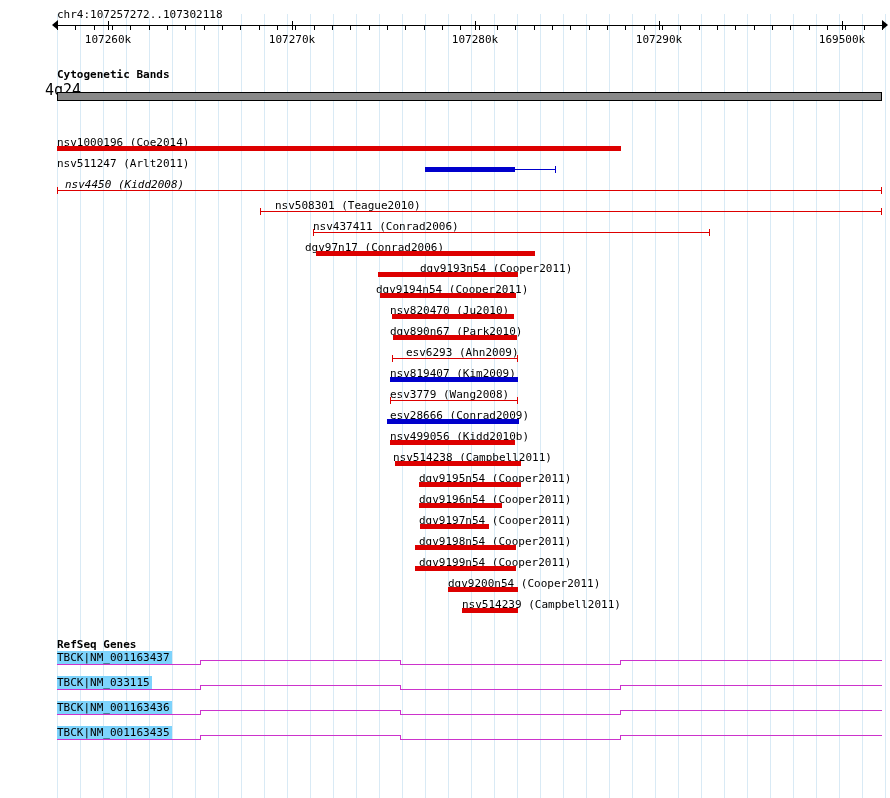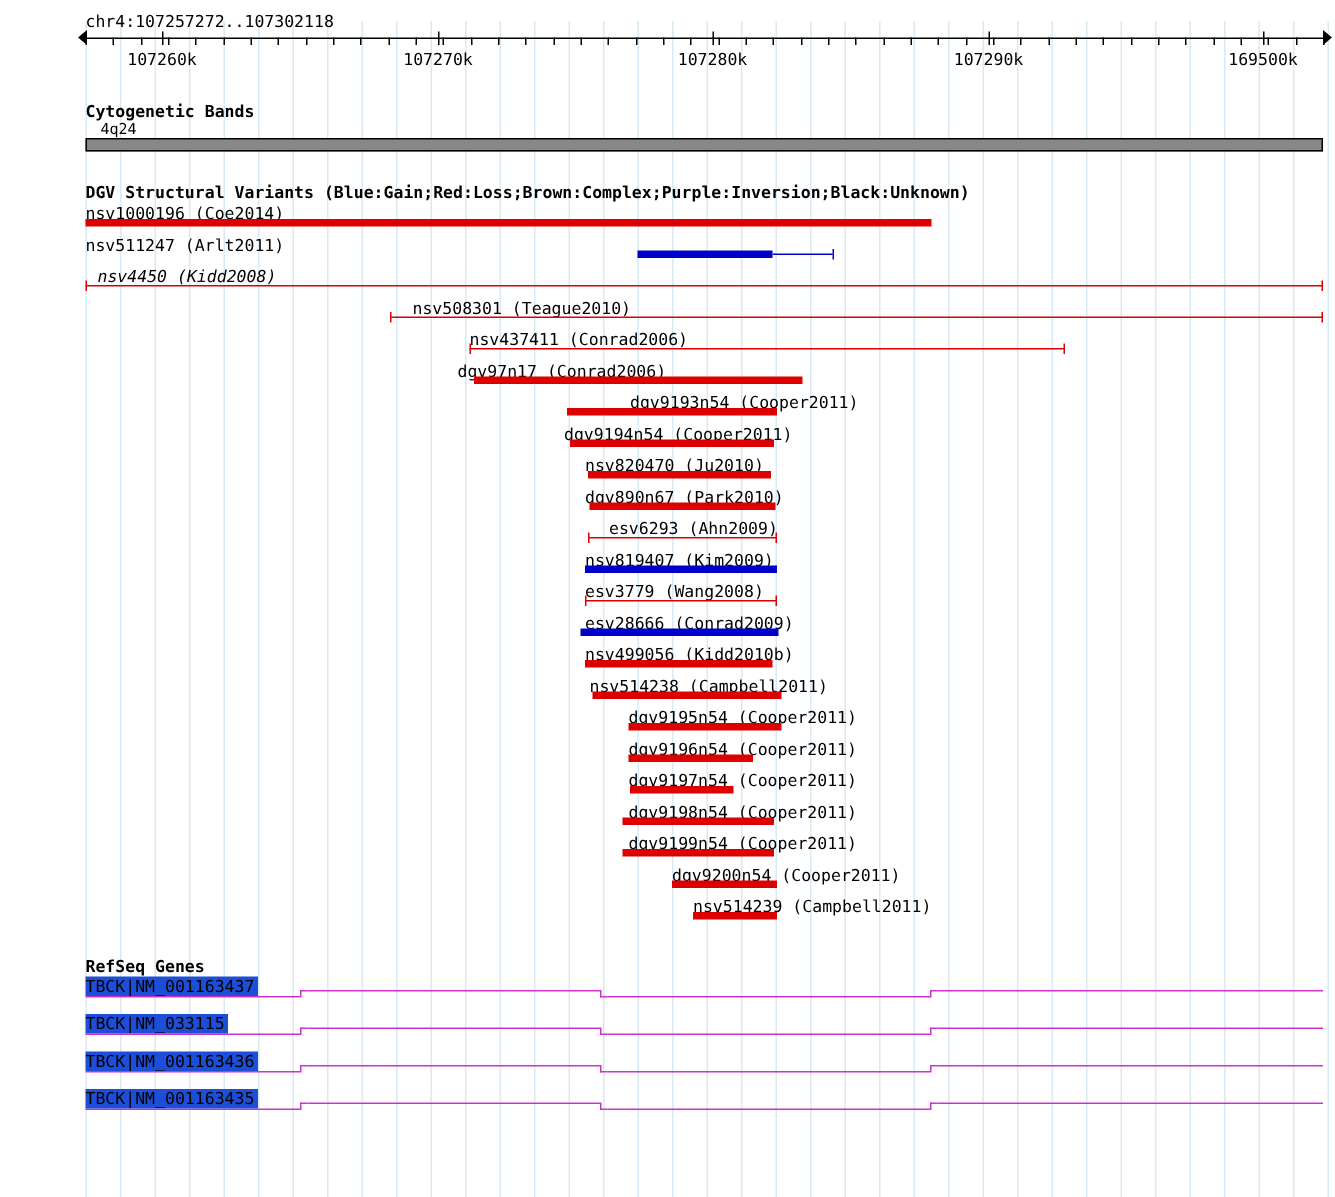--- a/index.html
+++ b/index.html
@@ -79,22 +79,22 @@
   .section-title {
     position: absolute;
     left: 57px;
     font-size: 11px;
     font-weight: bold;
     white-space: nowrap;
   }
   
   .cyto-label {
     position: absolute;
-    left: 67px;
-    font-size: 10px;
+    left: 45px;
+    font-size: 15px;
   }
   .cyto-bar {
     position: absolute;
     left: 57px;
     width: 825px;
     height: 9px;
     background: #888888;
     border: 1px solid #000;
     box-sizing: border-box;
   }
@@ -117,21 +117,21 @@
     position: absolute;
     width: 1px;
     height: 7px;
   }
   
   .gene-label {
     position: absolute;
     left: 57px;
     font-size: 11px;
     white-space: nowrap;
-    background: #1d4ed8;
+    background: #7dd3fc;
     z-index: 3;
     padding-right: 2px;
   }
   .gene-line {
     position: absolute;
     height: 1px;
     background: #cc33cc;
   }
 </style>
 </head>
@@ -240,21 +240,20 @@
       <div class="tick" style="left: 659px;"></div>
       <div class="tick-label" style="left: 659px;">107290k</div>
       <div class="tick" style="left: 842px;"></div>
       <div class="tick-label" style="left: 842px;">169500k</div>
     </div>
 
   <div class="section-title" style="top:68px;">Cytogenetic Bands</div>
   <div class="cyto-label" style="top:81px;">4q24</div>
   <div class="cyto-bar" style="top:92px;"></div>
 
-  <div class="section-title" style="top:122px;">DGV Structural Variants (Blue:Gain;Red:Loss;Brown:Complex;Purple:Inversion;Black:Unknown)</div>
   <div id="dgv-tracks">
       <div class="var-label" style="left: 57px; top: 136px;">nsv1000196 (Coe2014)</div>
       <div class="var-bar" style="left: 57px; top: 146px; width: 564px; background: rgb(221, 0, 0);"></div>
       <div class="var-label" style="left: 57px; top: 157px;">nsv511247 (Arlt2011)</div>
       <div class="var-bar" style="left: 425px; top: 167px; width: 90px; background: rgb(0, 0, 204);"></div>
       <div class="var-thin" style="left: 515px; top: 169px; width: 40px; background: rgb(0, 0, 204);"></div>
       <div class="var-cap" style="left: 555px; top: 166px; background: rgb(0, 0, 204);"></div>
       <div class="var-label" style="left: 65px; top: 178px; font-style: italic;">nsv4450 (Kidd2008)</div>
       <div class="var-thin" style="left: 57px; top: 190px; width: 825px; background: rgb(221, 0, 0);"></div>
       <div class="var-cap" style="left: 57px; top: 187px; background: rgb(221, 0, 0);"></div>

